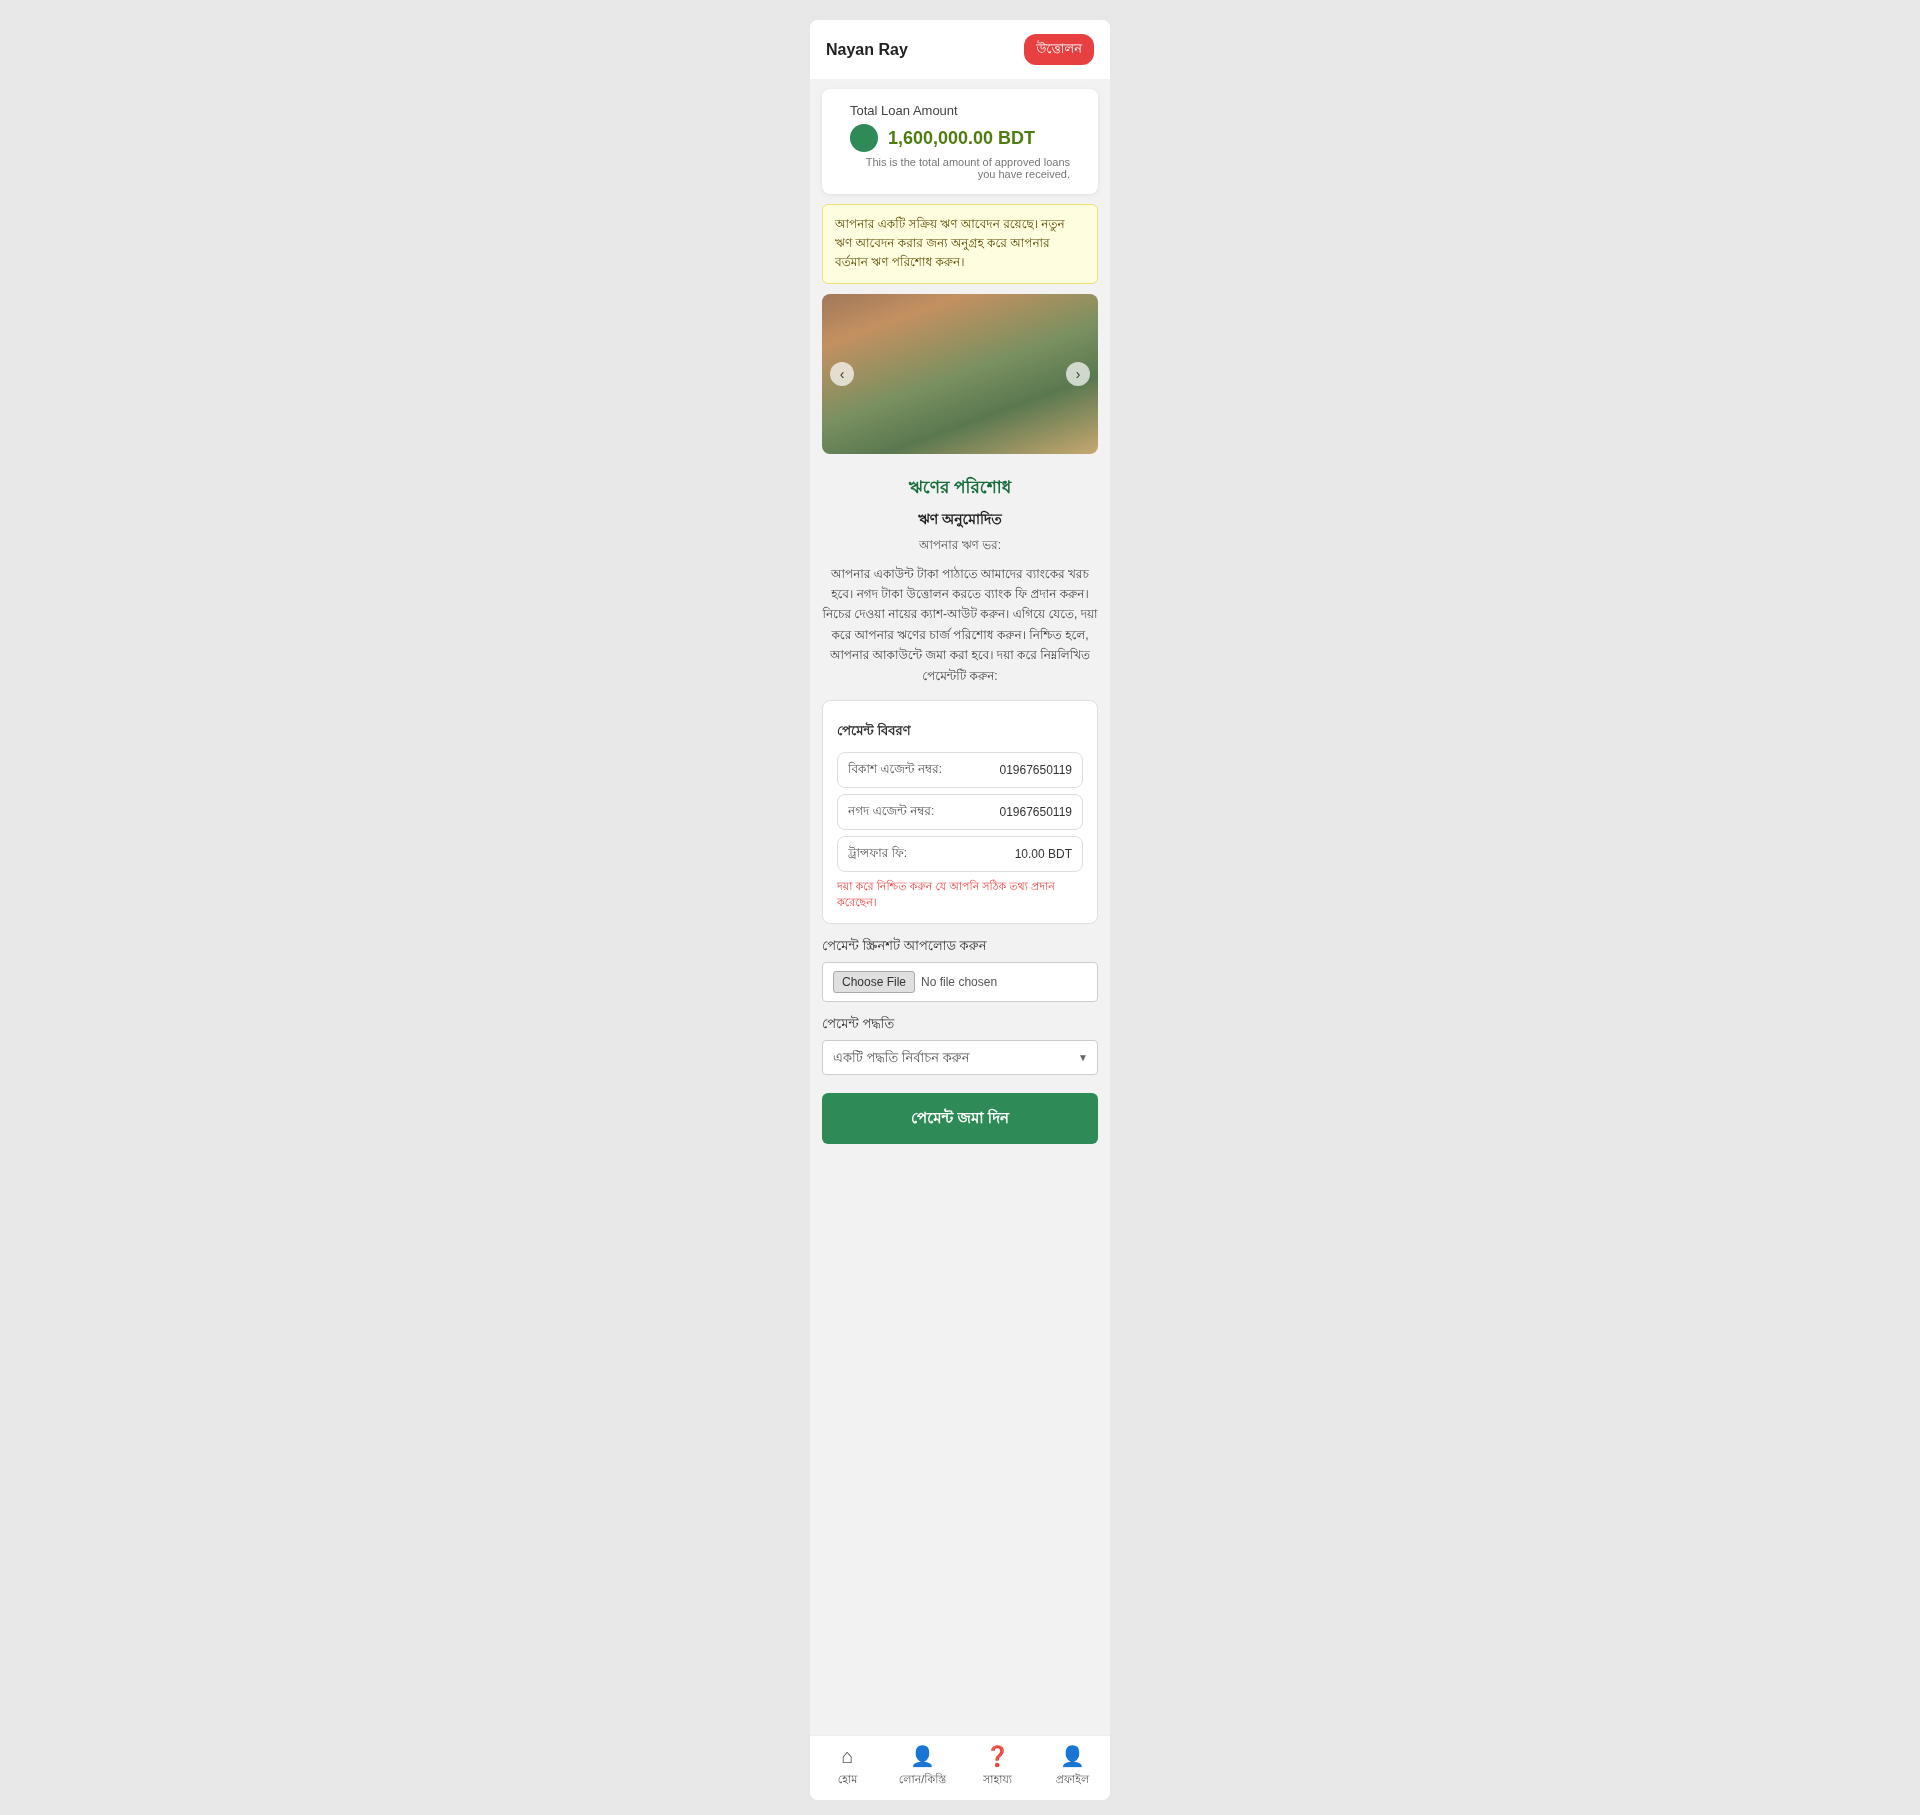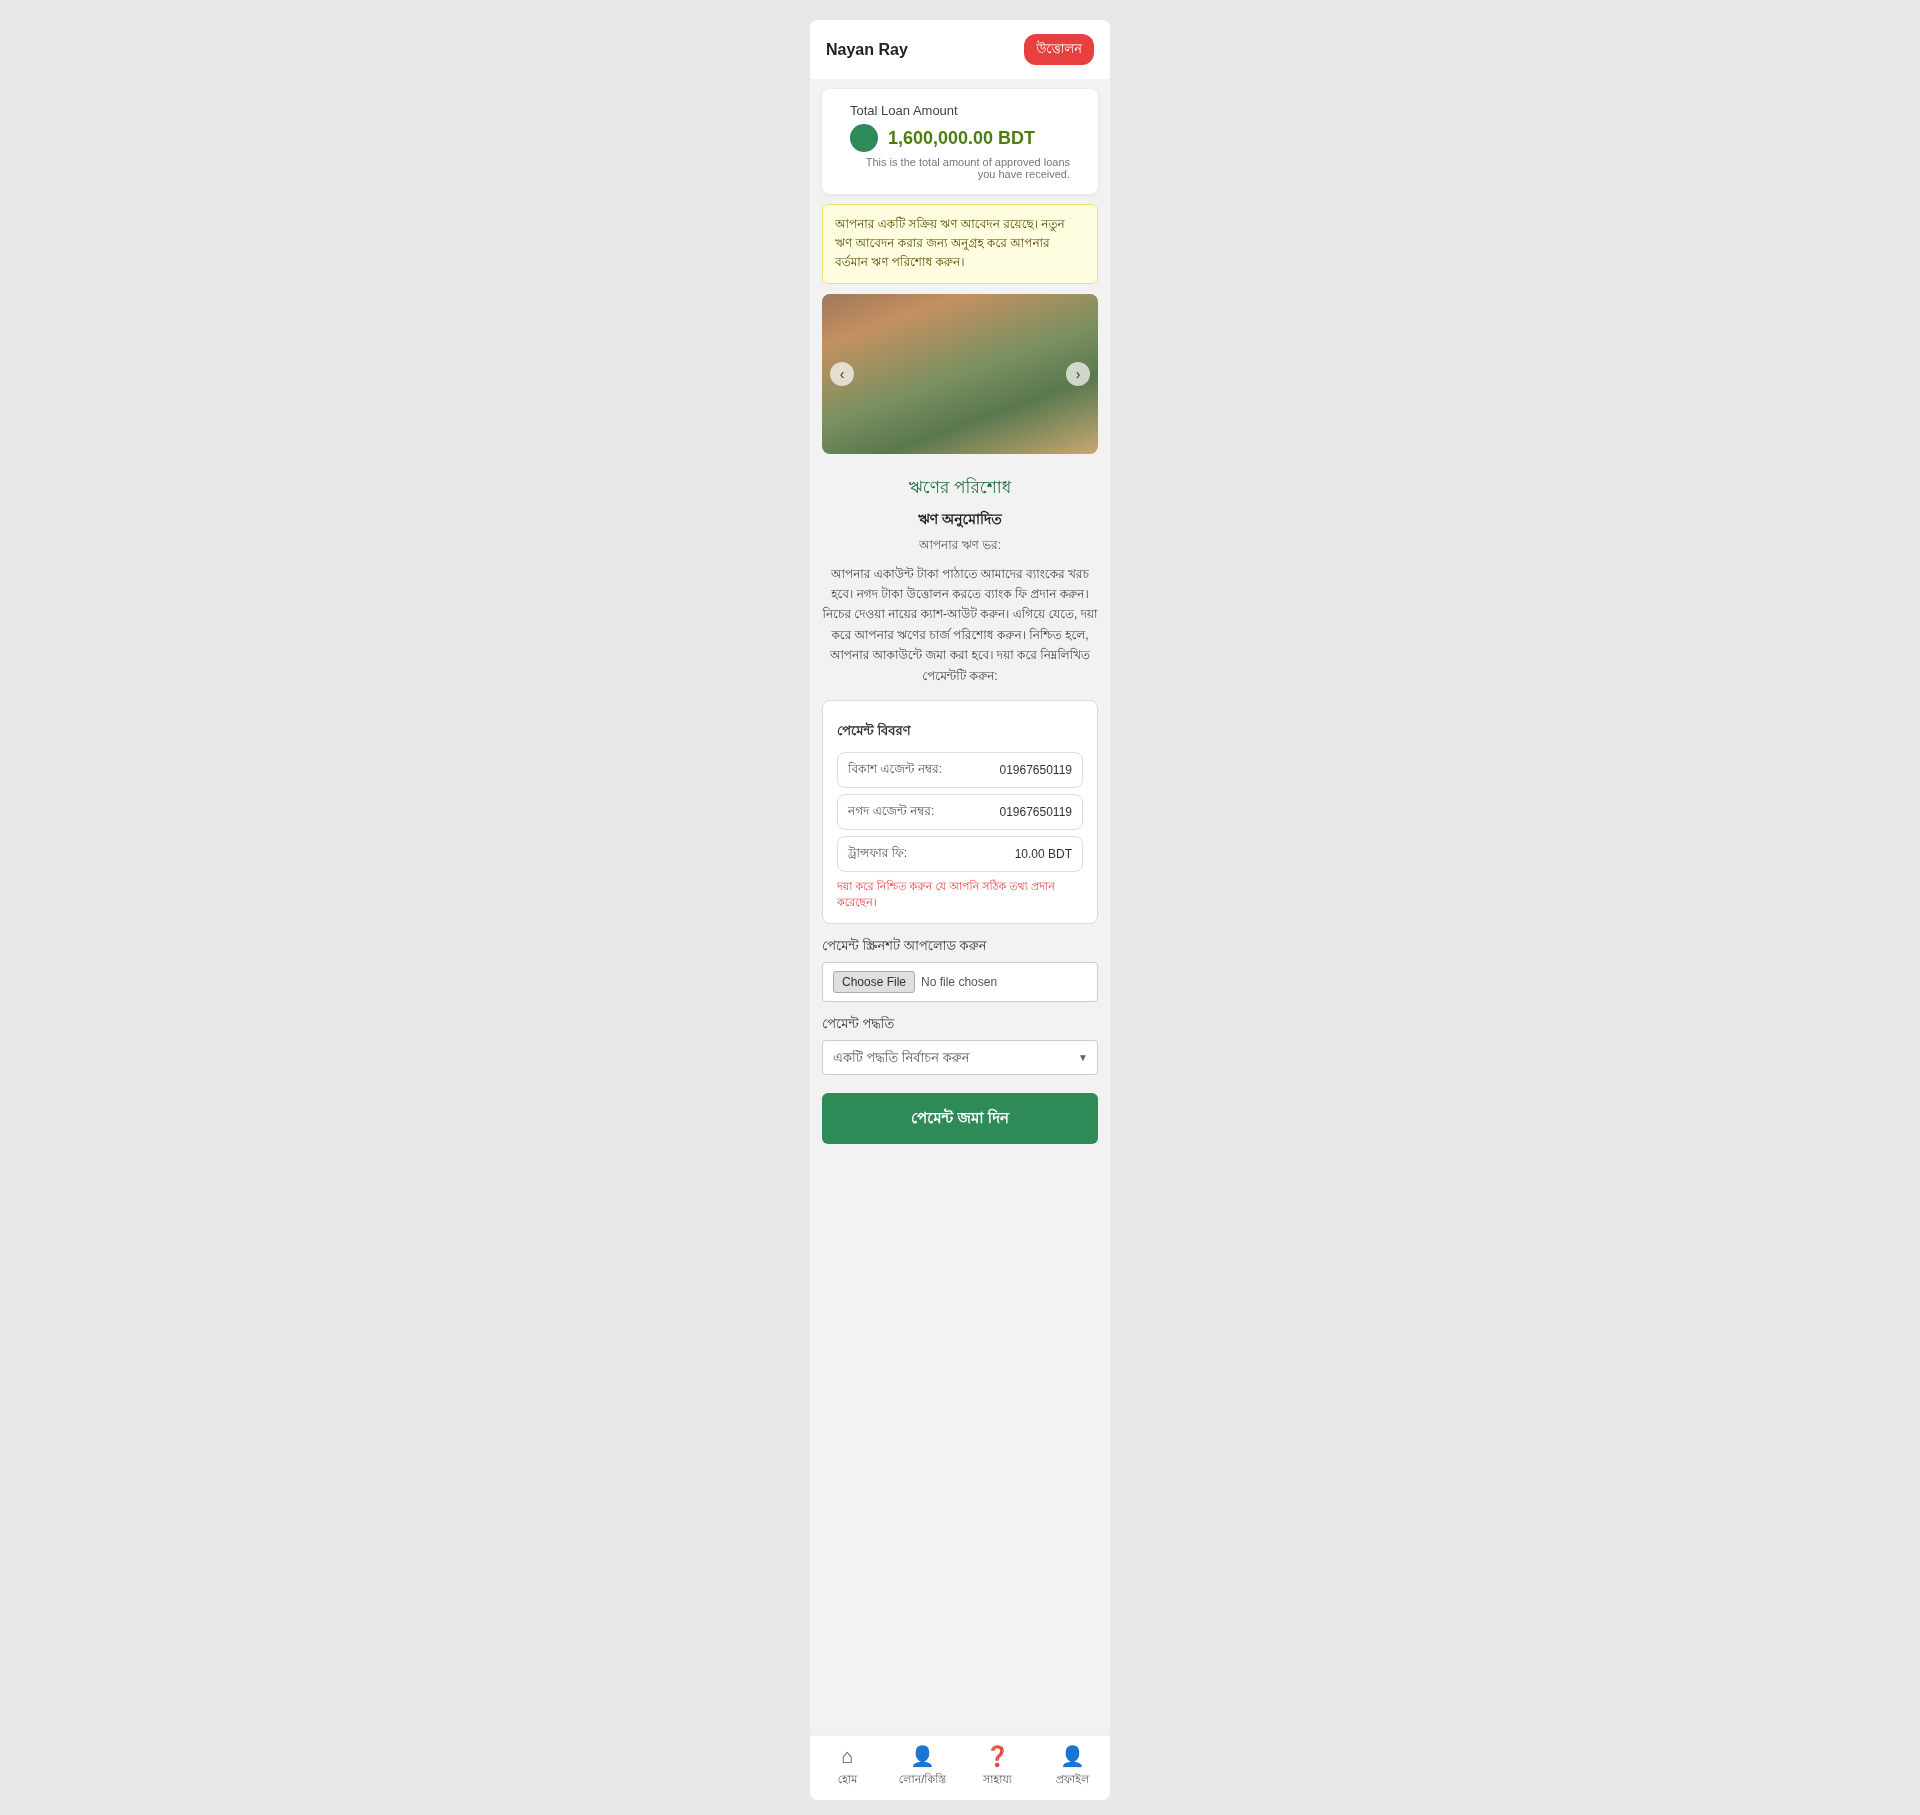--- a/index.html
+++ b/index.html
@@ -134,21 +134,21 @@
     }
 
     
     .main-section {
       padding: 10px 12px;
     }
     .section-title {
       text-align: center;
       font-size: 17px;
       color: #1a6e3c;
-      font-weight: normal;
+      font-weight: bold;
       margin-bottom: 6px;
     }
     .section-subtitle {
       text-align: center;
       font-size: 14px;
       color: #222;
       font-weight: bold;
       margin-bottom: 4px;
     }
     .section-label {

